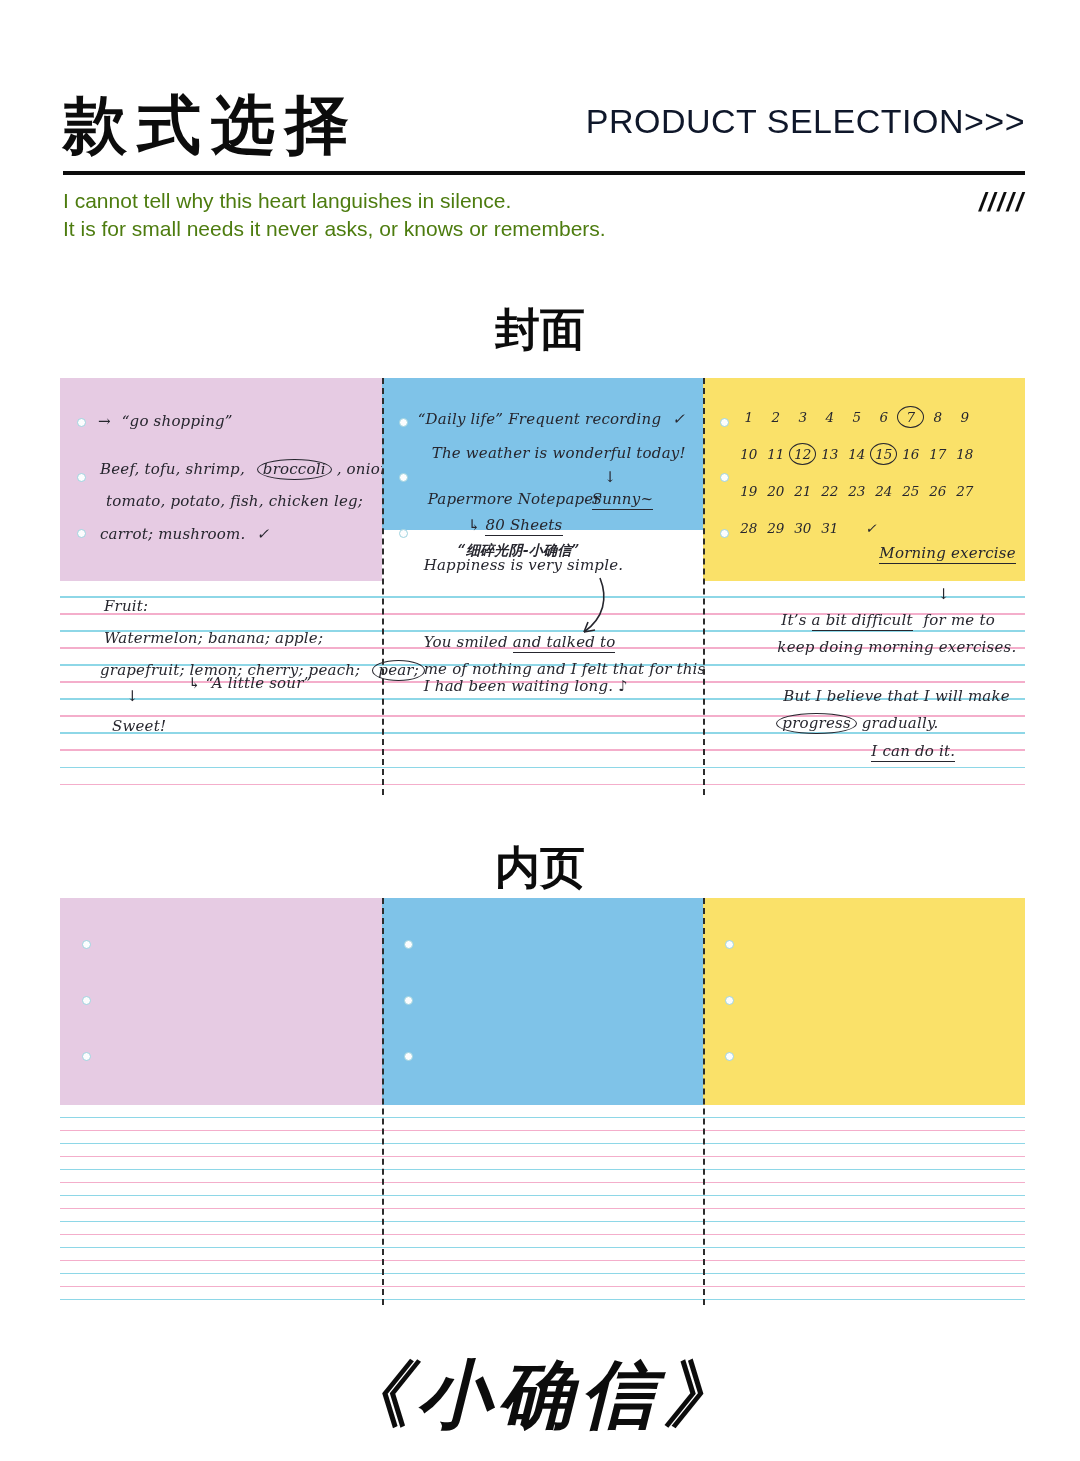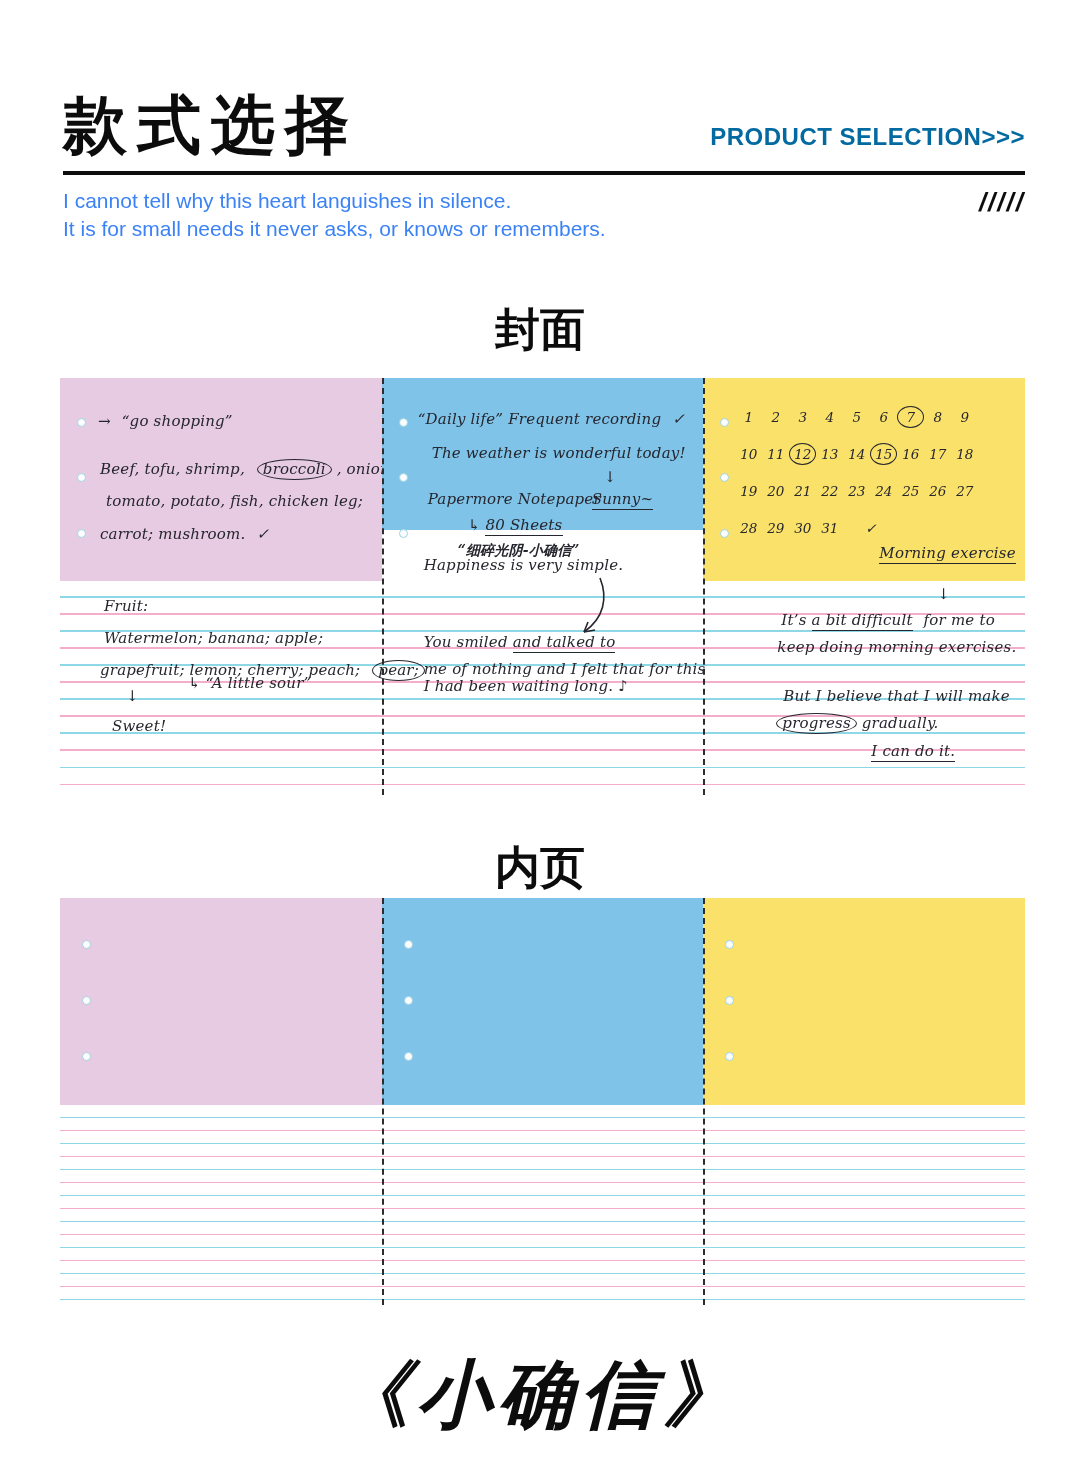--- a/index.html
+++ b/index.html
@@ -9,29 +9,29 @@
   }
   html,body{ width:1080px; height:1461px; }
   body{
     background:#ffffff; position:relative; overflow:hidden;
     font-family:"Liberation Sans", sans-serif; color:#111;
   }
   .page{ position:absolute; inset:0; border-radius:40px; background:#fff; }
 
   
   .header{ position:absolute; top:92px; left:63px; right:55px; }
-  .header-row{ display:flex; justify-content:space-between; align-items:flex-end; }
+  .header-row{ display:flex; justify-content:space-between; align-items:center; }
   .title-cn{
     font-family:"DejaVu Sans", sans-serif;
     font-size:64px; font-weight:900; letter-spacing:10px; line-height:1.05; color:#0c0c0c;
   }
-  .title-en{ font-size:24px; font-weight:700; letter-spacing:.5px; padding-bottom:8px; color:#0369a1; }
+  .title-en{ font-size:34px; font-weight:400; letter-spacing:.5px; padding-bottom:8px; color:#0f172a; }
   .rule{ height:4px; background:#0d0d0d; margin-top:12px; }
   .tagline-row{ display:flex; justify-content:space-between; align-items:flex-start; margin-top:12px; }
-  .tagline{ font-size:21px; line-height:1.32; color:#3b82f6; }
+  .tagline{ font-size:21px; line-height:1.32; color:#4d7c0f; }
   .slashes{ font-size:26px; font-weight:700; font-style:italic; letter-spacing:2px; color:#0d0d0d; }
 
   
   .section-title{
     position:absolute; left:0; width:100%; text-align:center;
     font-family:"DejaVu Sans", sans-serif; font-size:45px; font-weight:900; color:#0c0c0c;
   }
 
   
   .figure{ position:absolute; left:60px; width:965px; display:flex; }

